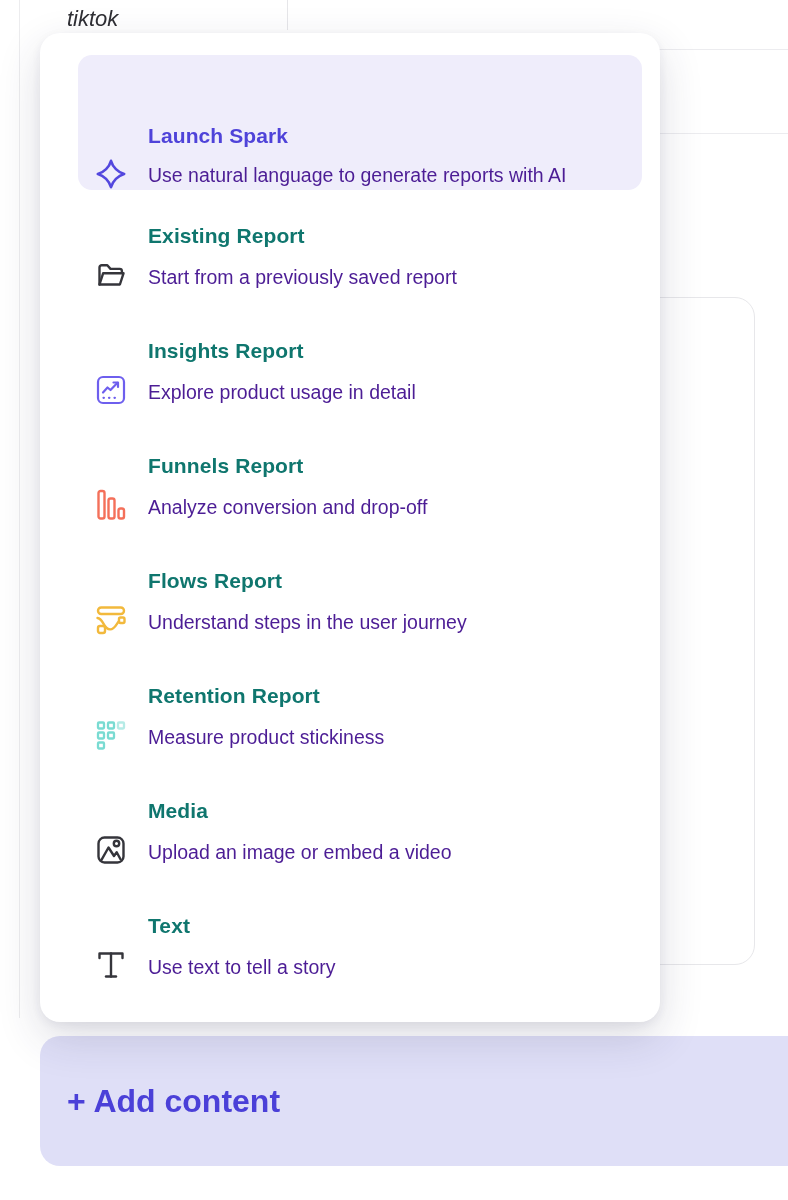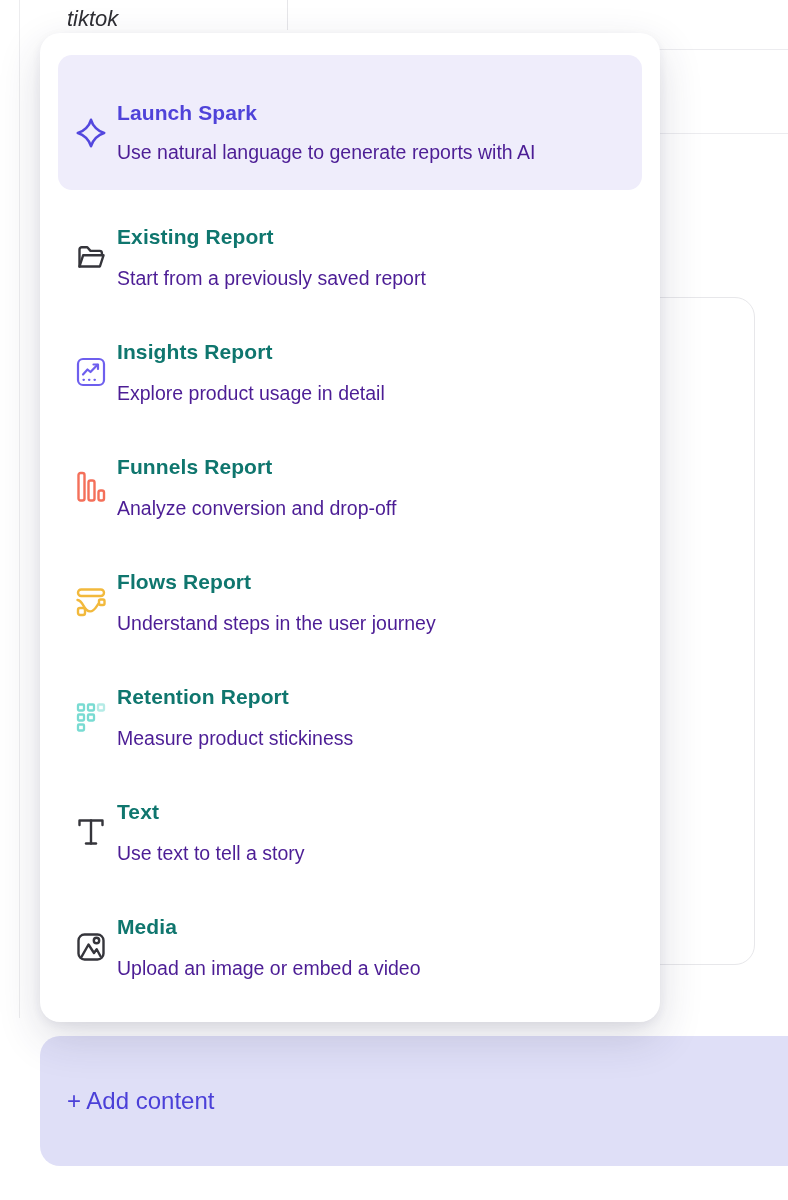--- a/index.html
+++ b/index.html
@@ -25,24 +25,25 @@
     border: 1px solid #e7e7ea; border-radius: 20px; background: transparent;
   }
   
   .menu-panel {
     position: absolute; left: 40px; top: 33px; width: 620px; height: 989px;
     background: #ffffff; border-radius: 20px; z-index: 10;
     box-shadow: 0 16px 44px rgba(45,45,80,0.16), 0 3px 10px rgba(45,45,80,0.07);
   }
   .menu-list { padding: 22px 18px 0 18px; }
   .menu-item {
-    display: flex; align-items: center;
-    padding-left: 17px; gap: 10px;
+    display: flex; align-items: flex-end;
+    padding-left: 17px; gap: 21px;
     height: 68px; margin-bottom: 47px;
     cursor: pointer;
+    margin-left: 20px;
   }
   .menu-item.highlighted {
     background: #efedfb; border-radius: 14px;
     height: 135px; padding-top: 20px; margin-bottom: 33px;
   }
   .menu-item .item-icon { width: 32px; height: 32px; flex: 0 0 32px; }
   .menu-item .item-icon svg { display: block; width: 32px; height: 32px; }
   .menu-item .item-texts { display: flex; flex-direction: column; }
   .item-title {
     font-size: 21px; line-height: 28px; font-weight: 600;
@@ -54,21 +55,21 @@
     color: #4c1d95; margin-top: 13px;
   }
   .menu-item.highlighted .item-desc { margin-top: 10px; line-height: 30px; max-width: 455px; }
   
   .add-content-btn {
     position: absolute; left: 40px; top: 1036px; width: 768px; height: 130px;
     background: #dfdff7; border-radius: 20px; z-index: 5;
     display: flex; align-items: center; padding-left: 27px;
     cursor: pointer;
   }
-  .add-content-label { font-size: 24px; color: #4b40d8; font-weight: 400; }
+  .add-content-label { font-size: 32px; color: #4b40d8; font-weight: 700; }
 </style>
 </head>
 <body>
 
 <div class="bg-layer">
   <div class="bg-vline-left"></div>
   <div class="bg-card-label">tiktok</div>
   <div class="bg-vline-top"></div>
   <div class="bg-hline-1"></div>
   <div class="bg-hline-2"></div>
@@ -159,42 +160,42 @@
         </span>
     <span class="item-texts">
       <span class="item-title">Retention Report</span>
       <span class="item-desc">Measure product stickiness</span>
     </span>
   </div>
 
   <div class="menu-item">
     <span class="item-icon" style="color: rgb(53, 53, 59);">
           <svg viewBox="0 0 32 32" fill="none" stroke="currentColor" stroke-width="2.4" stroke-linecap="round" stroke-linejoin="round">
+            <rect x="3.5" y="3.5" width="25" height="25" rx="6"></rect>
+            <circle cx="21.5" cy="9.5" r="2.7"></circle>
+            <path d="M6.5 25.8 L13.5 13.5 L19 22 L21.7 18.3 L25.5 25.3"></path>
+          </svg>
+        </span>
+    <span class="item-texts">
+      <span class="item-title">Media</span>
+      <span class="item-desc">Upload an image or embed a video</span>
+    </span>
+  </div>
+
+  <div class="menu-item">
+    <span class="item-icon" style="color: rgb(53, 53, 59);">
+          <svg viewBox="0 0 32 32" fill="none" stroke="currentColor" stroke-width="2.4" stroke-linecap="round" stroke-linejoin="round">
             <path d="M4.5 9 V4.5 h23 V9"></path>
             <path d="M16 4.5 V27.5"></path>
             <path d="M11 27.5 h10"></path>
           </svg>
         </span>
     <span class="item-texts">
       <span class="item-title">Text</span>
       <span class="item-desc">Use text to tell a story</span>
     </span>
   </div>
-
-  <div class="menu-item">
-    <span class="item-icon" style="color: rgb(53, 53, 59);">
-          <svg viewBox="0 0 32 32" fill="none" stroke="currentColor" stroke-width="2.4" stroke-linecap="round" stroke-linejoin="round">
-            <rect x="3.5" y="3.5" width="25" height="25" rx="6"></rect>
-            <circle cx="21.5" cy="9.5" r="2.7"></circle>
-            <path d="M6.5 25.8 L13.5 13.5 L19 22 L21.7 18.3 L25.5 25.3"></path>
-          </svg>
-        </span>
-    <span class="item-texts">
-      <span class="item-title">Media</span>
-      <span class="item-desc">Upload an image or embed a video</span>
-    </span>
-  </div>
 </div>
 </div>
 
 <div class="add-content-btn">
   <span class="add-content-label">+ Add content</span>
 </div>
 
 </body></html>

